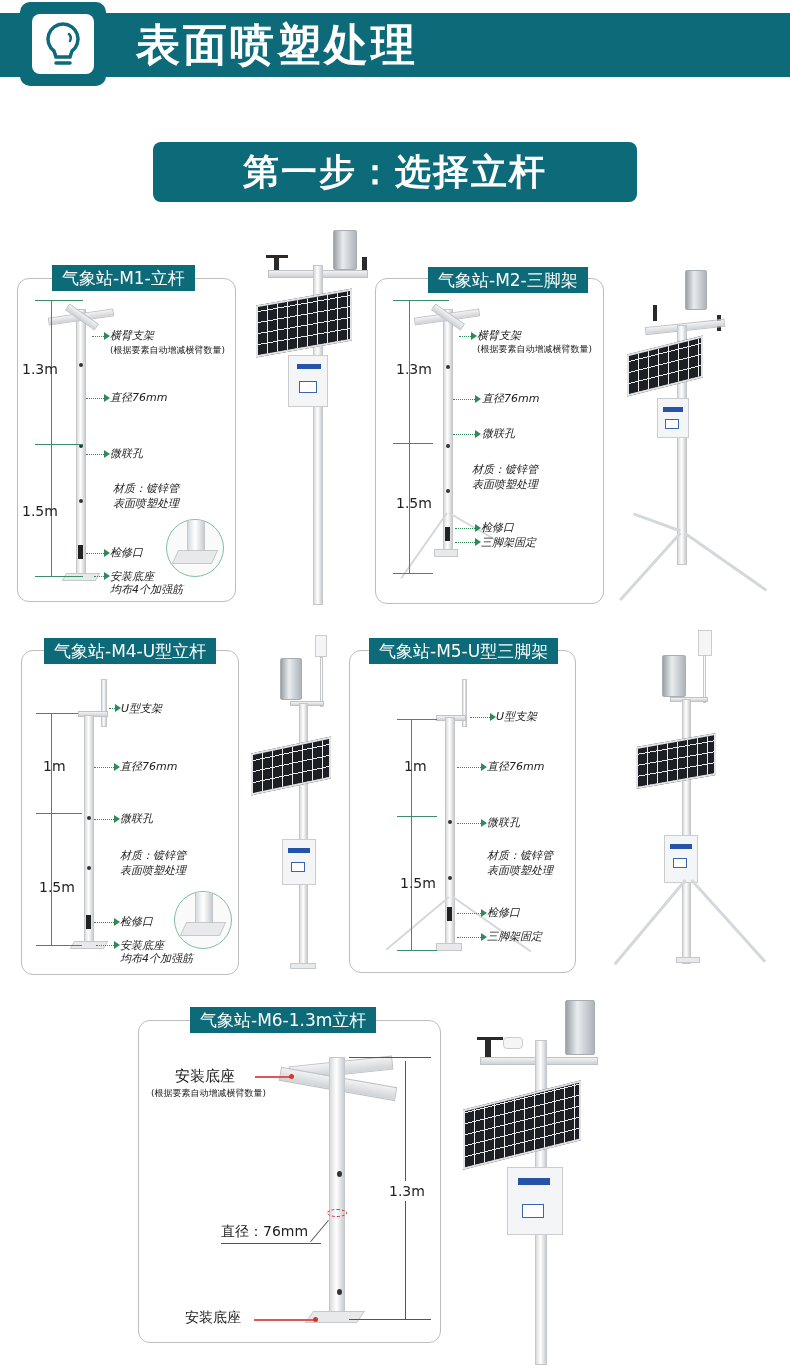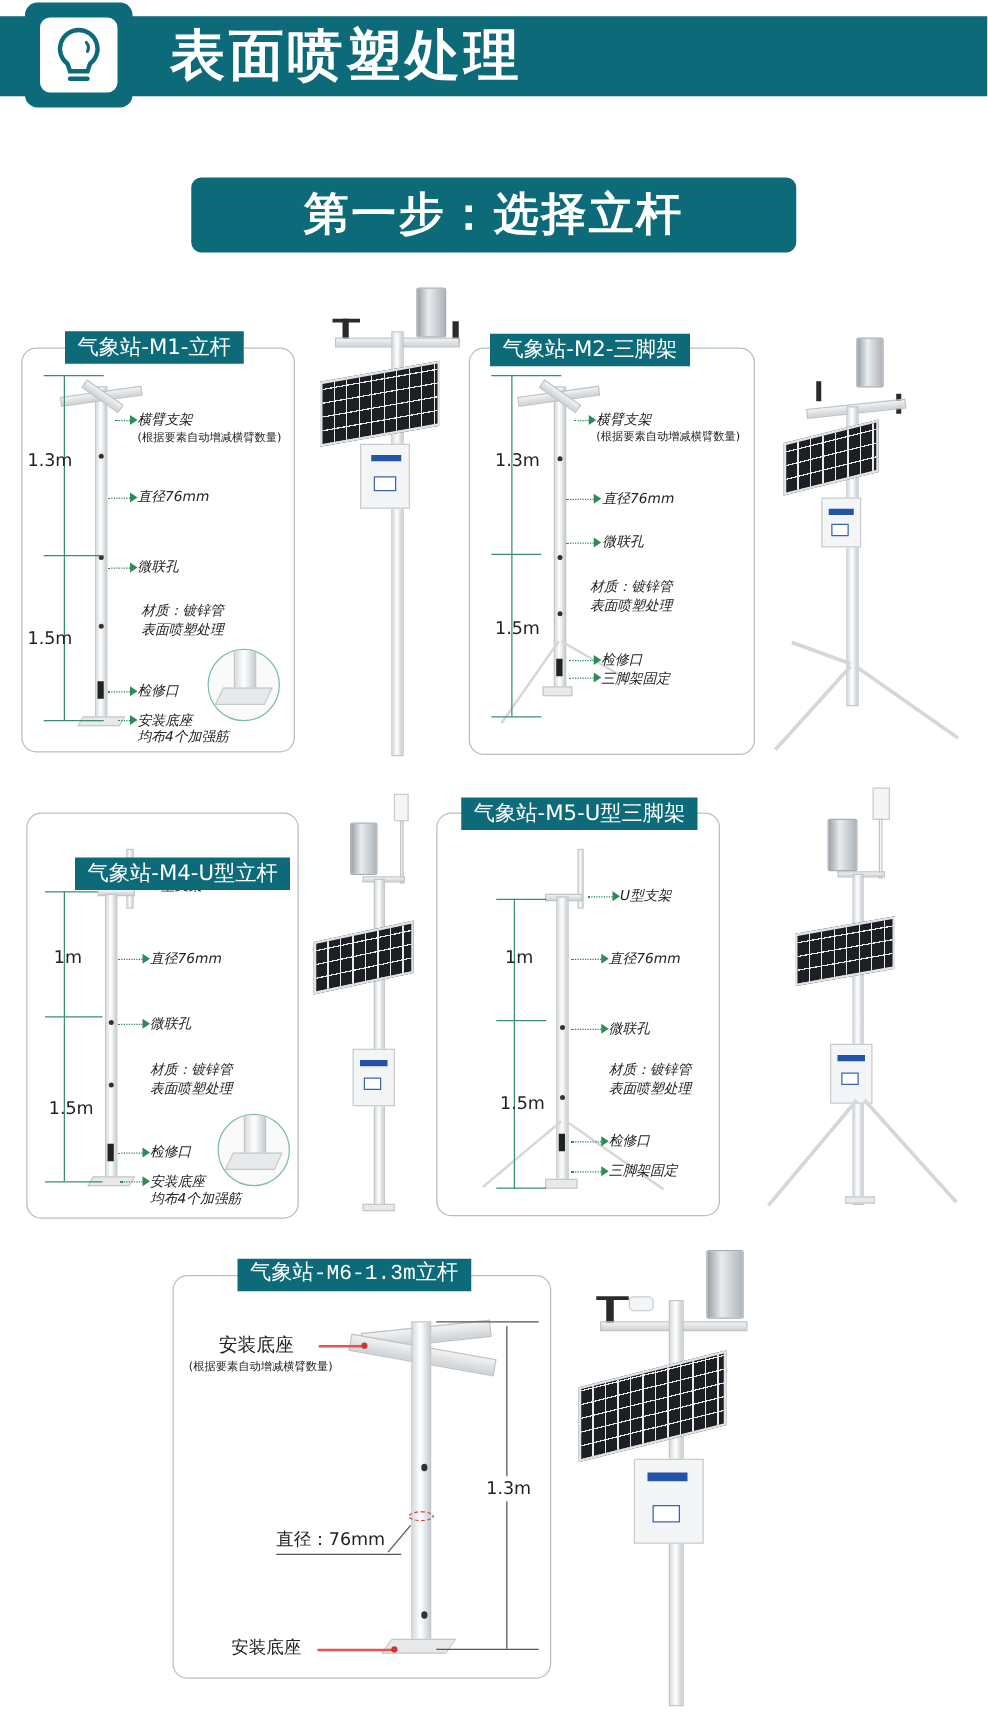--- a/index.html
+++ b/index.html
@@ -148,21 +148,21 @@
   <div class="abs ann" style="left:106px; top:112px;">直径76mm</div>
   <div class="abs arrow" style="left:77px; top:155px; width:24px;"></div>
   <div class="abs ann" style="left:106px; top:147px;">微联孔</div>
   <div class="abs ann" style="left:96px; top:183px;">材质：镀锌管</div>
   <div class="abs ann" style="left:96px; top:198px;">表面喷塑处理</div>
   <div class="abs arrow" style="left:79px; top:249px; width:22px;"></div>
   <div class="abs ann" style="left:105px; top:241px;">检修口</div>
   <div class="abs arrow" style="left:79px; top:263px; width:22px;"></div>
   <div class="abs ann" style="left:105px; top:256px;">三脚架固定</div>
 </div>
-<div class="abs card-label" style="left:392px; top:267px;">气象站-M2-三脚架</div>
+<div class="abs card-label" style="left:428px; top:267px;">气象站-M2-三脚架</div>
 
 <div class="abs" style="left:605px; top:265px; width:185px; height:345px;">
   <div class="abs rain" style="left:80px; top:5px; width:22px; height:40px;"></div>
   <div class="abs sensor-dark" style="left:48px; top:40px; width:4px; height:16px;"></div>
   <div class="abs sensor-dark" style="left:112px; top:50px; width:4px; height:16px;"></div>
   <div class="abs arm" style="left:40px; top:58px; width:80px; height:8px; transform:rotate(-6deg);"></div>
   <div class="abs pole" style="left:72px; top:60px; width:10px; height:240px;"></div>
   <div class="abs solar" style="left:22px; top:80px; width:76px; height:42px; transform:skewY(-14deg);"></div>
   <div class="abs box" style="left:52px; top:133px; width:32px; height:40px;">
     <div class="abs box-tag" style="left:5px; top:8px; width:20px;"></div>
@@ -199,21 +199,21 @@
   <div class="abs arrow" style="left:72px; top:271px; width:22px;"></div>
   <div class="abs ann" style="left:98px; top:263px;">检修口</div>
   <div class="abs arrow" style="left:74px; top:294px; width:20px;"></div>
   <div class="abs ann" style="left:98px; top:287px;">安装底座</div>
   <div class="abs ann" style="left:98px; top:300px;">均布4个加强筋</div>
   <div class="abs zoom-circle" style="left:152px; top:240px; width:58px; height:58px;">
     <div class="abs pole" style="left:20px; top:-2px; width:18px; height:34px;"></div>
     <div class="abs base" style="left:8px; top:30px; width:40px; height:14px; transform:skewX(-25deg);"></div>
   </div>
 </div>
-<div class="abs card-label" style="left:60px; top:638px;margin-top:48px;">气象站-M4-U型立杆</div>
+<div class="abs card-label" style="left:44px; top:638px;">气象站-M4-U型立杆</div>
 
 <div class="abs" style="left:248px; top:633px; width:95px; height:340px;">
   <div class="abs box" style="left:67px; top:2px; width:12px; height:22px;"></div>
   <div class="abs rain" style="left:32px; top:25px; width:22px; height:42px;"></div>
   <div class="abs pole" style="left:72px; top:24px; width:3px; height:50px;"></div>
   <div class="abs arm" style="left:42px; top:68px; width:34px; height:5px;"></div>
   <div class="abs pole" style="left:51px; top:70px; width:9px; height:262px;"></div>
   <div class="abs solar" style="left:3px; top:112px; width:80px; height:42px; transform:skewY(-12deg);"></div>
   <div class="abs box" style="left:34px; top:206px; width:34px; height:46px;">
     <div class="abs box-tag" style="left:5px; top:8px; width:22px;"></div>
@@ -289,21 +289,21 @@
   <div class="abs red-line" style="left:116px; top:55px; width:38px;"></div>
   <div class="abs red-dot" style="left:150px; top:53px;"></div>
   <div class="abs ann-sub" style="left:12px; top:66px;">(根据要素自动增减横臂数量)</div>
   <div class="abs" style="left:82px; top:202px; font-size:14px; border-bottom:1px solid #555; padding-bottom:2px; width:100px;">直径：76mm</div>
   <div class="abs gray-line" style="left:180px; top:196px; width:1px; height:28px; transform:rotate(40deg);"></div>
   <div class="abs" style="left:188px; top:188px; width:20px; height:8px; border:1px dashed #d8342f; border-radius:50%;"></div>
   <div class="abs" style="left:46px; top:288px; font-size:14px;">安装底座</div>
   <div class="abs red-line" style="left:115px; top:298px; width:60px;"></div>
   <div class="abs red-dot" style="left:174px; top:296px;"></div>
 </div>
-<div class="abs card-label" style="left:190px; top:1007px;font-family:Liberation Mono, monospace;">气象站-M6-1.3m立杆</div>
+<div class="abs card-label" style="left:190px; top:1007px;">气象站-M6-1.3m立杆</div>
 
 <div class="abs" style="left:455px; top:995px; width:140px; height:370px;">
   <div class="abs rain" style="left:110px; top:5px; width:30px; height:55px;"></div>
   <div class="abs sensor-dark" style="left:30px; top:45px; width:6px; height:22px;"></div>
   <div class="abs sensor-dark" style="left:22px; top:42px; width:26px; height:3px;"></div>
   <div class="abs box" style="left:48px; top:42px; width:20px; height:12px; border-radius:4px;"></div>
   <div class="abs arm" style="left:25px; top:62px; width:118px; height:8px;"></div>
   <div class="abs pole" style="left:80px; top:45px; width:12px; height:325px;"></div>
   <div class="abs solar" style="left:8px; top:100px; width:118px; height:60px; transform:skewY(-14deg);"></div>
   <div class="abs box" style="left:52px; top:172px; width:56px; height:68px;">

